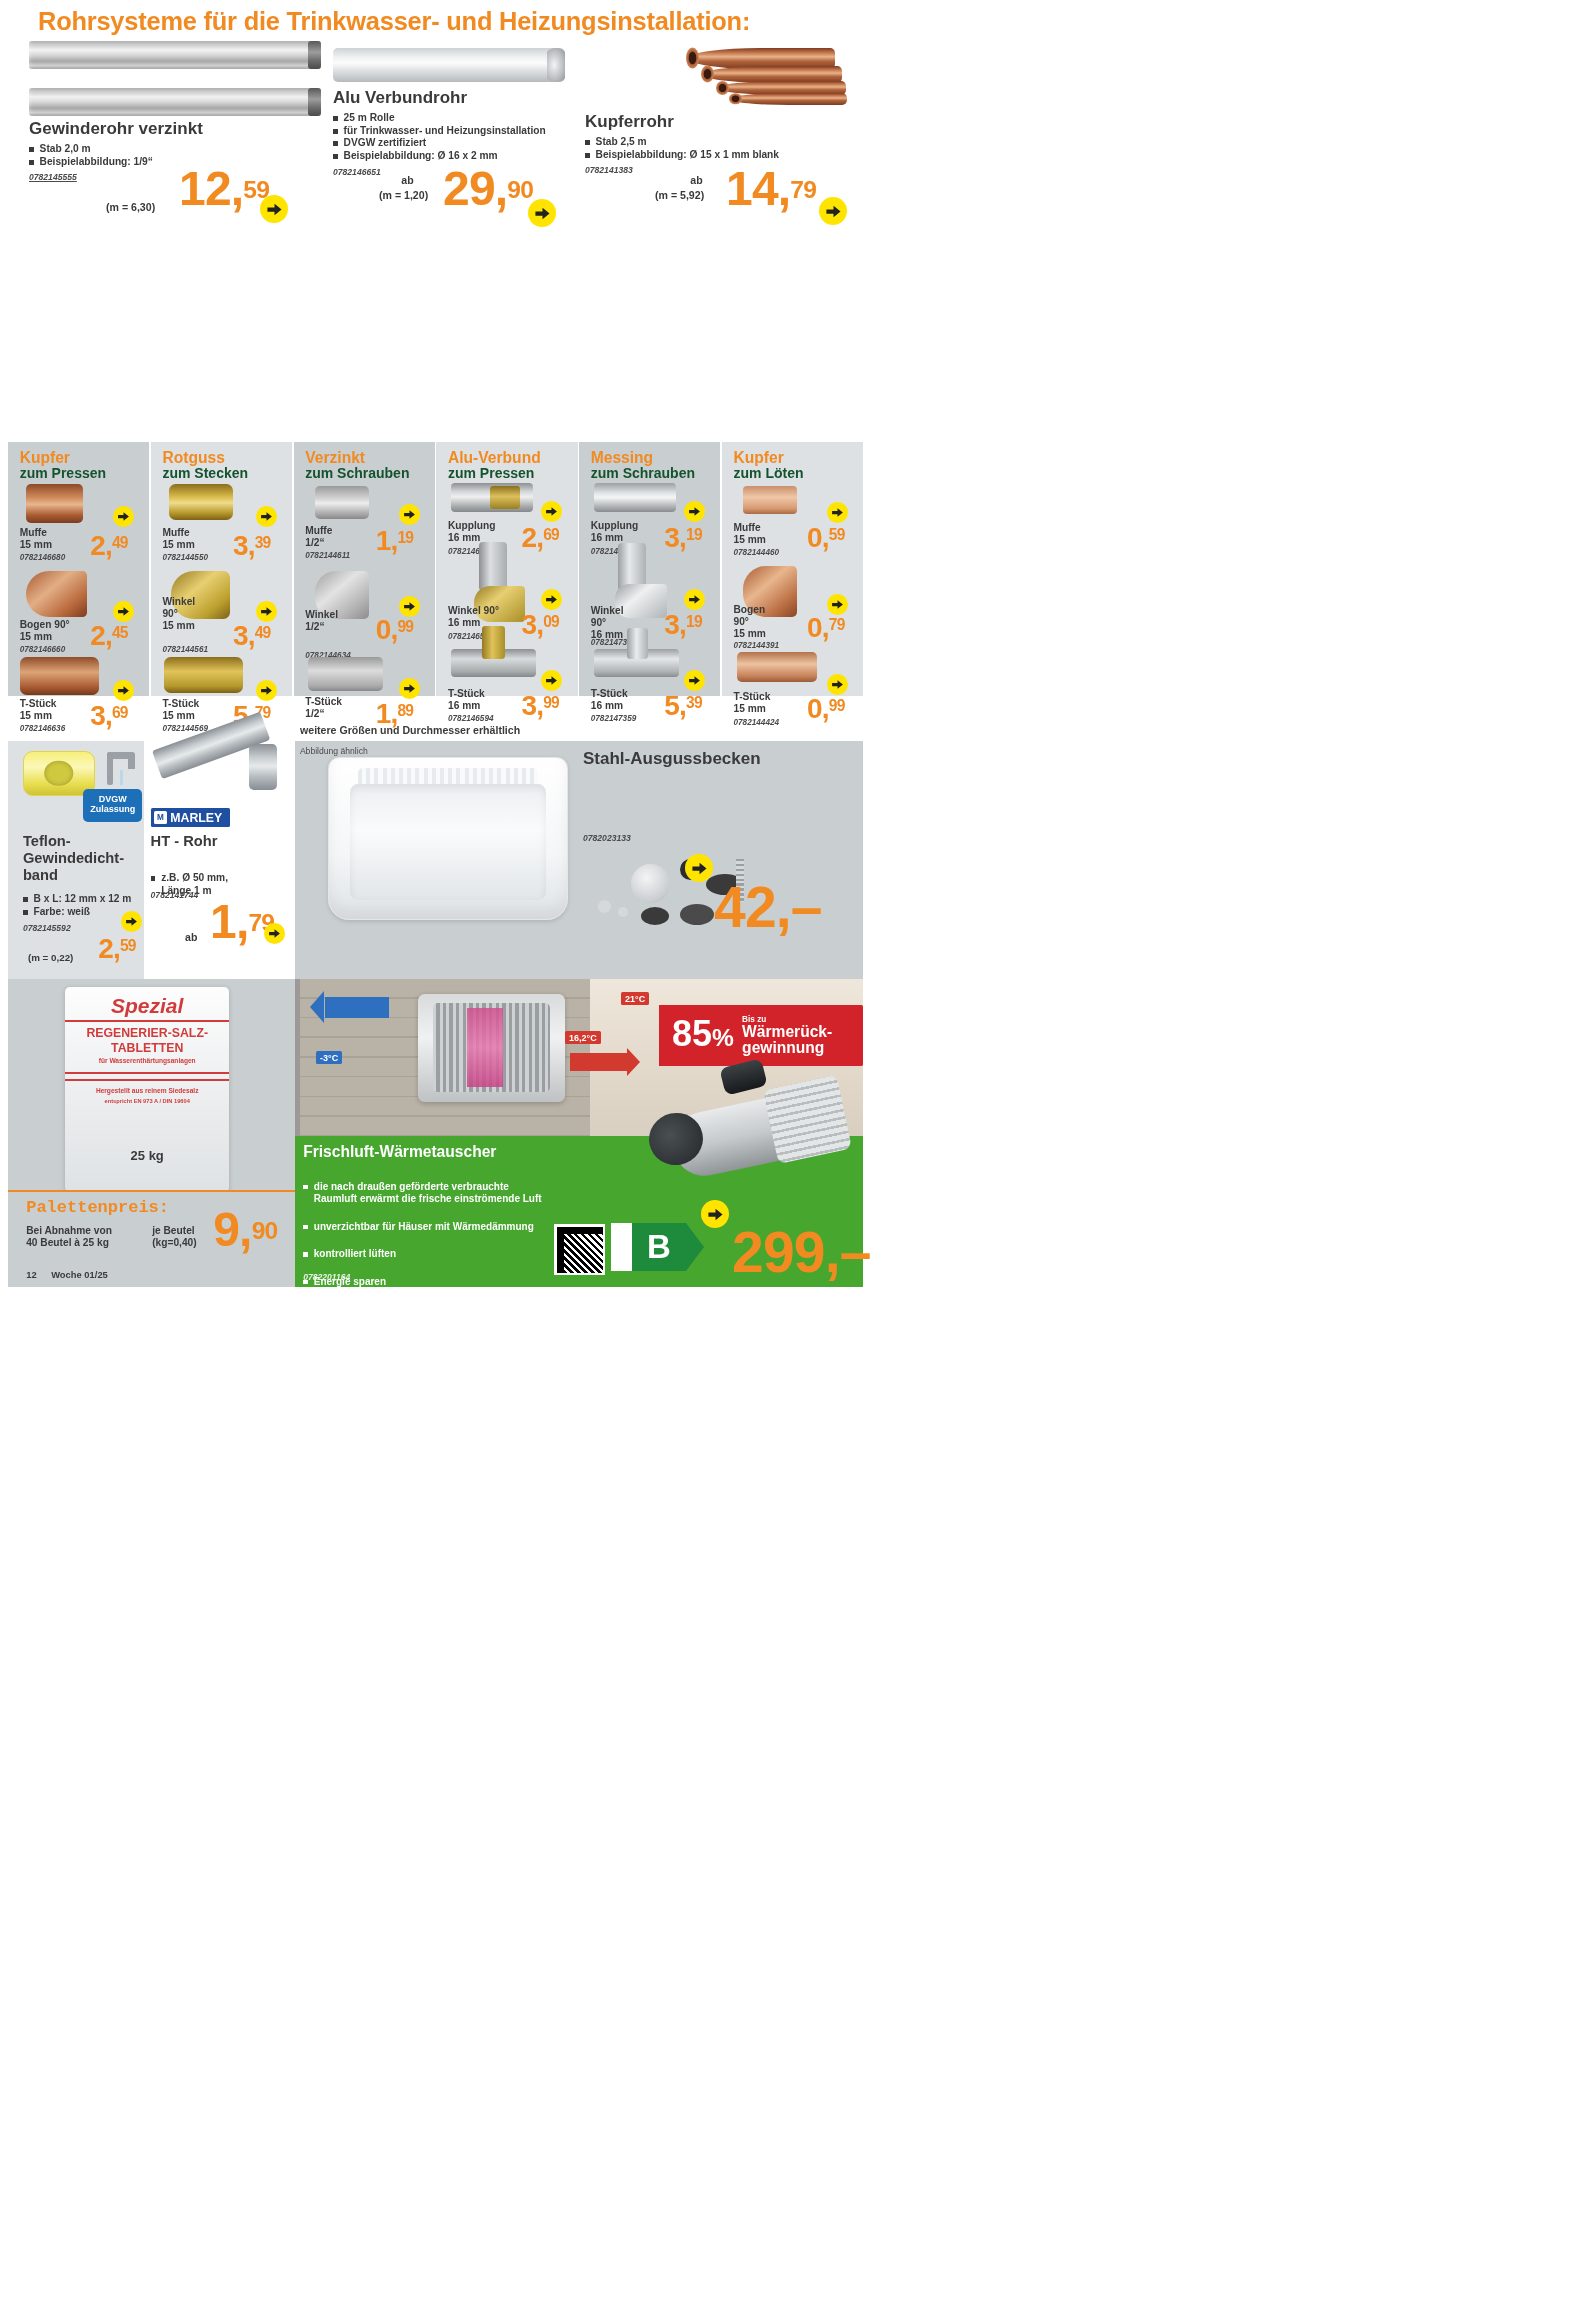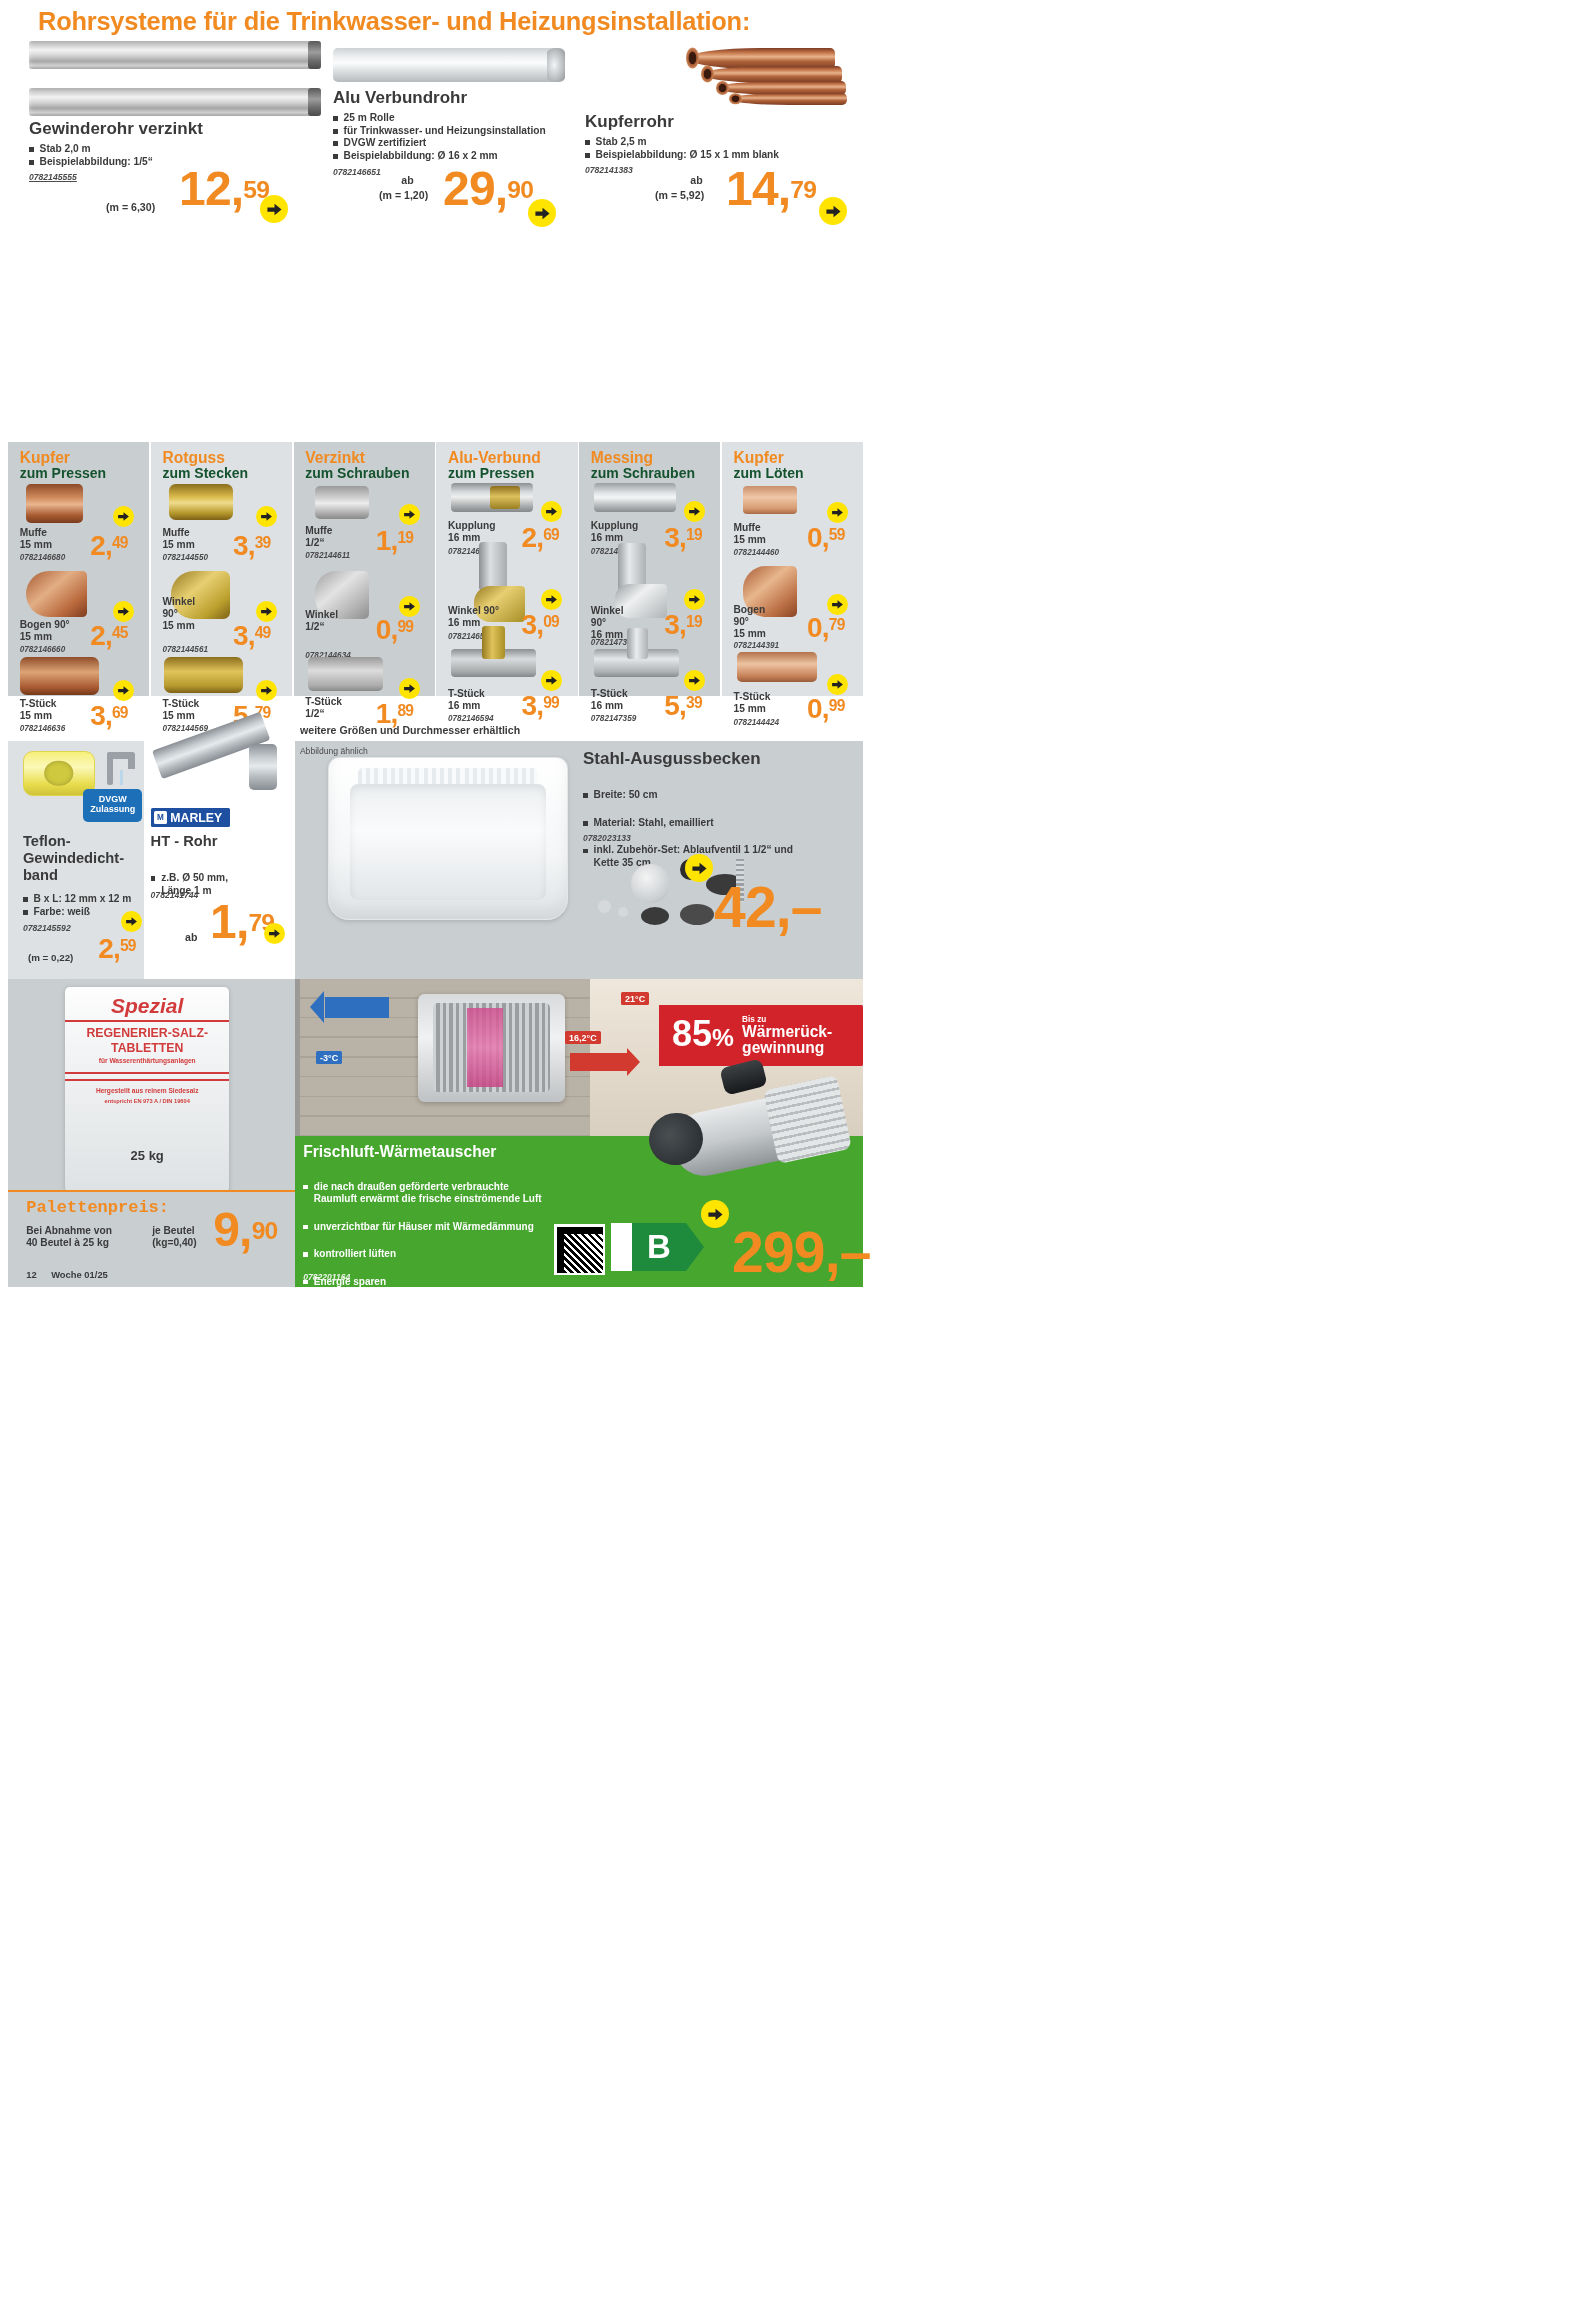--- a/index.html
+++ b/index.html
@@ -230,21 +230,21 @@
 
   <div class="headline">Rohrsysteme für die Trinkwasser- und Heizungsinstallation:</div>
 
   <div class="pipe" style="left:29px;top:41px;width:292px;height:28px;"></div>
   <div class="pipe" style="left:29px;top:88px;width:292px;height:28px;"></div>
 
   <div class="panel" style="left:29px;top:119px;width:270px;">
     <div class="title-xl">Gewinderohr verzinkt</div>
     <ul class="bullets" style="margin-top:4.9px;">
       <li>Stab 2,0 m</li>
-      <li>Beispielabbildung: 1/5“</li>
+      <li>Beispielabbildung: 1/9“</li>
     </ul>
     <div class="artnr" style="margin-top:4.1px;text-decoration:underline;">0782145555</div>
   </div>
   <div style="position:absolute;left:106px;top:201px;font-size:10.6px;font-weight:bold;">(m = 6,30)</div>
   <div class="price" style="left:179px;top:169px;">
     <span class="int">12</span><span class="comma">,</span><span class="cent">59</span>
   </div>
   <div class="arrowbadge" style="left:260px;top:195px;">
     <svg viewBox="0 0 24 24">
         <path d="M2 9h10V4l10 8-10 8v-5H2z" fill="#222"></path>
@@ -673,26 +673,20 @@
     </div>
   </div>
 
   <div style="position:absolute;left:295px;top:741px;width:568px;height:238px;background:#c9ced1;">
     <div class="abbild" style="left:4.9px;top:4.9px;">Abbildung ähnlich</div>
     <div class="sink" style="left:33px;top:16.4px;width:238px;height:161px;">
       <div class="ribs"></div>
       <div class="basin"></div>
     </div>
     <div class="title-xl" style="position:absolute;left:288px;top:8.2px;">Stahl-Ausgussbecken</div>
-    <ul class="bullets" style="position:absolute;left:288px;top:33px;white-space:pre-line;">
-      <li>Breite: 50 cm</li>
-      <li>Material: Stahl, emailliert</li>
-      <li>inkl. Zubehör-Set: Ablaufventil 1 1/2“ und
-Kette 35 cm</li>
-    </ul>
     <div class="artnr" style="position:absolute;left:288px;top:92px;">0782023133</div>
 
     <div style="position:absolute;left:295px;top:115px;width:213px;height:90px;">
       <div style="position:absolute;left:41px;top:8.2px;width:39px;height:39px;border-radius:50%;background:radial-gradient(circle at 40% 35%,#f4f4f4,#c9cdd0 70%,#9aa0a3);"></div>
       <div style="position:absolute;left:90px;top:3.3px;width:21px;height:21px;border-radius:50%;background:#2c2c2c;"></div>
       <div style="position:absolute;left:116px;top:18px;width:38px;height:21px;border-radius:50%;background:#3a3a3a;"></div>
       <div style="position:absolute;left:8.2px;top:44px;width:13px;height:13px;border-radius:50%;background:#d6d9db;"></div>
       <div style="position:absolute;left:28px;top:51px;width:9.8px;height:9.8px;border-radius:50%;background:#d6d9db;"></div>
       <div style="position:absolute;left:51px;top:51px;width:28px;height:18px;border-radius:50%;background:#3a3a3a;"></div>
       <div style="position:absolute;left:90px;top:48px;width:34px;height:21px;border-radius:50%;background:#4a4a4a;"></div>

